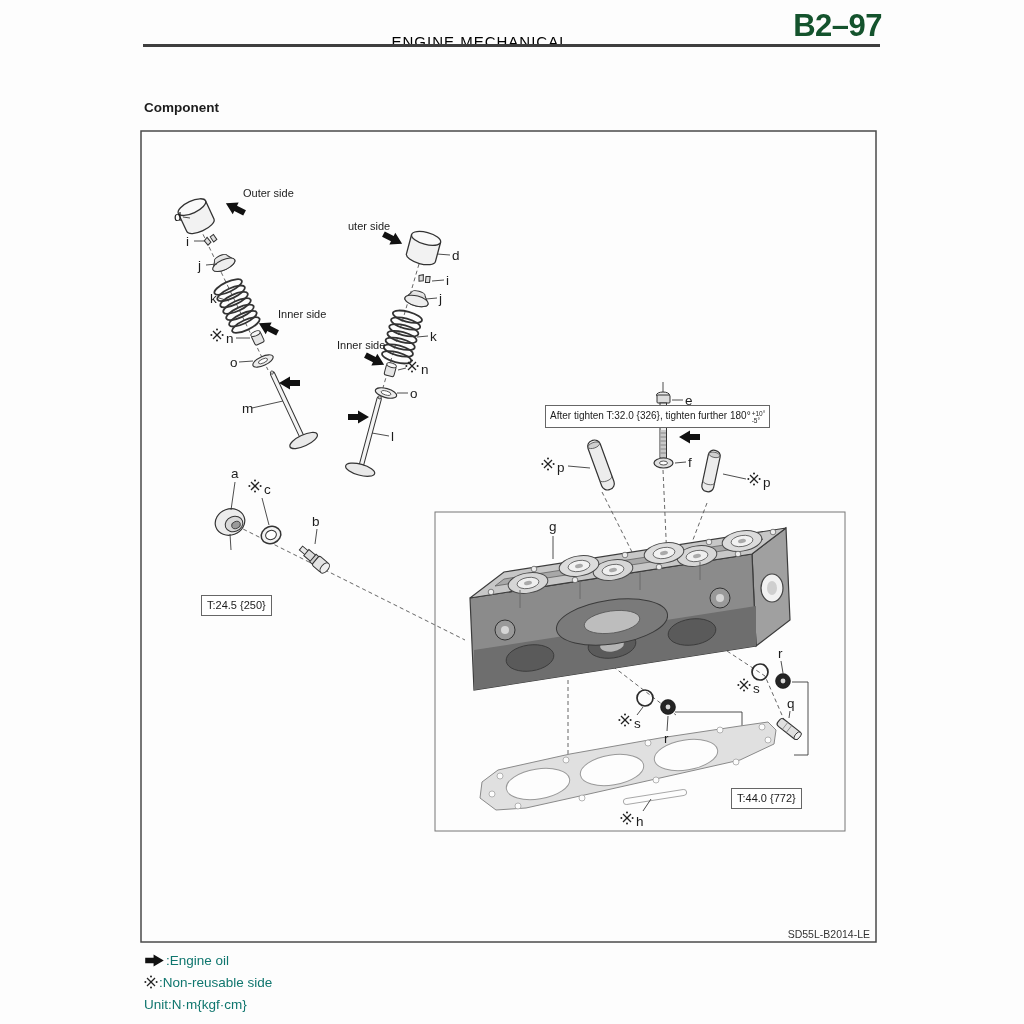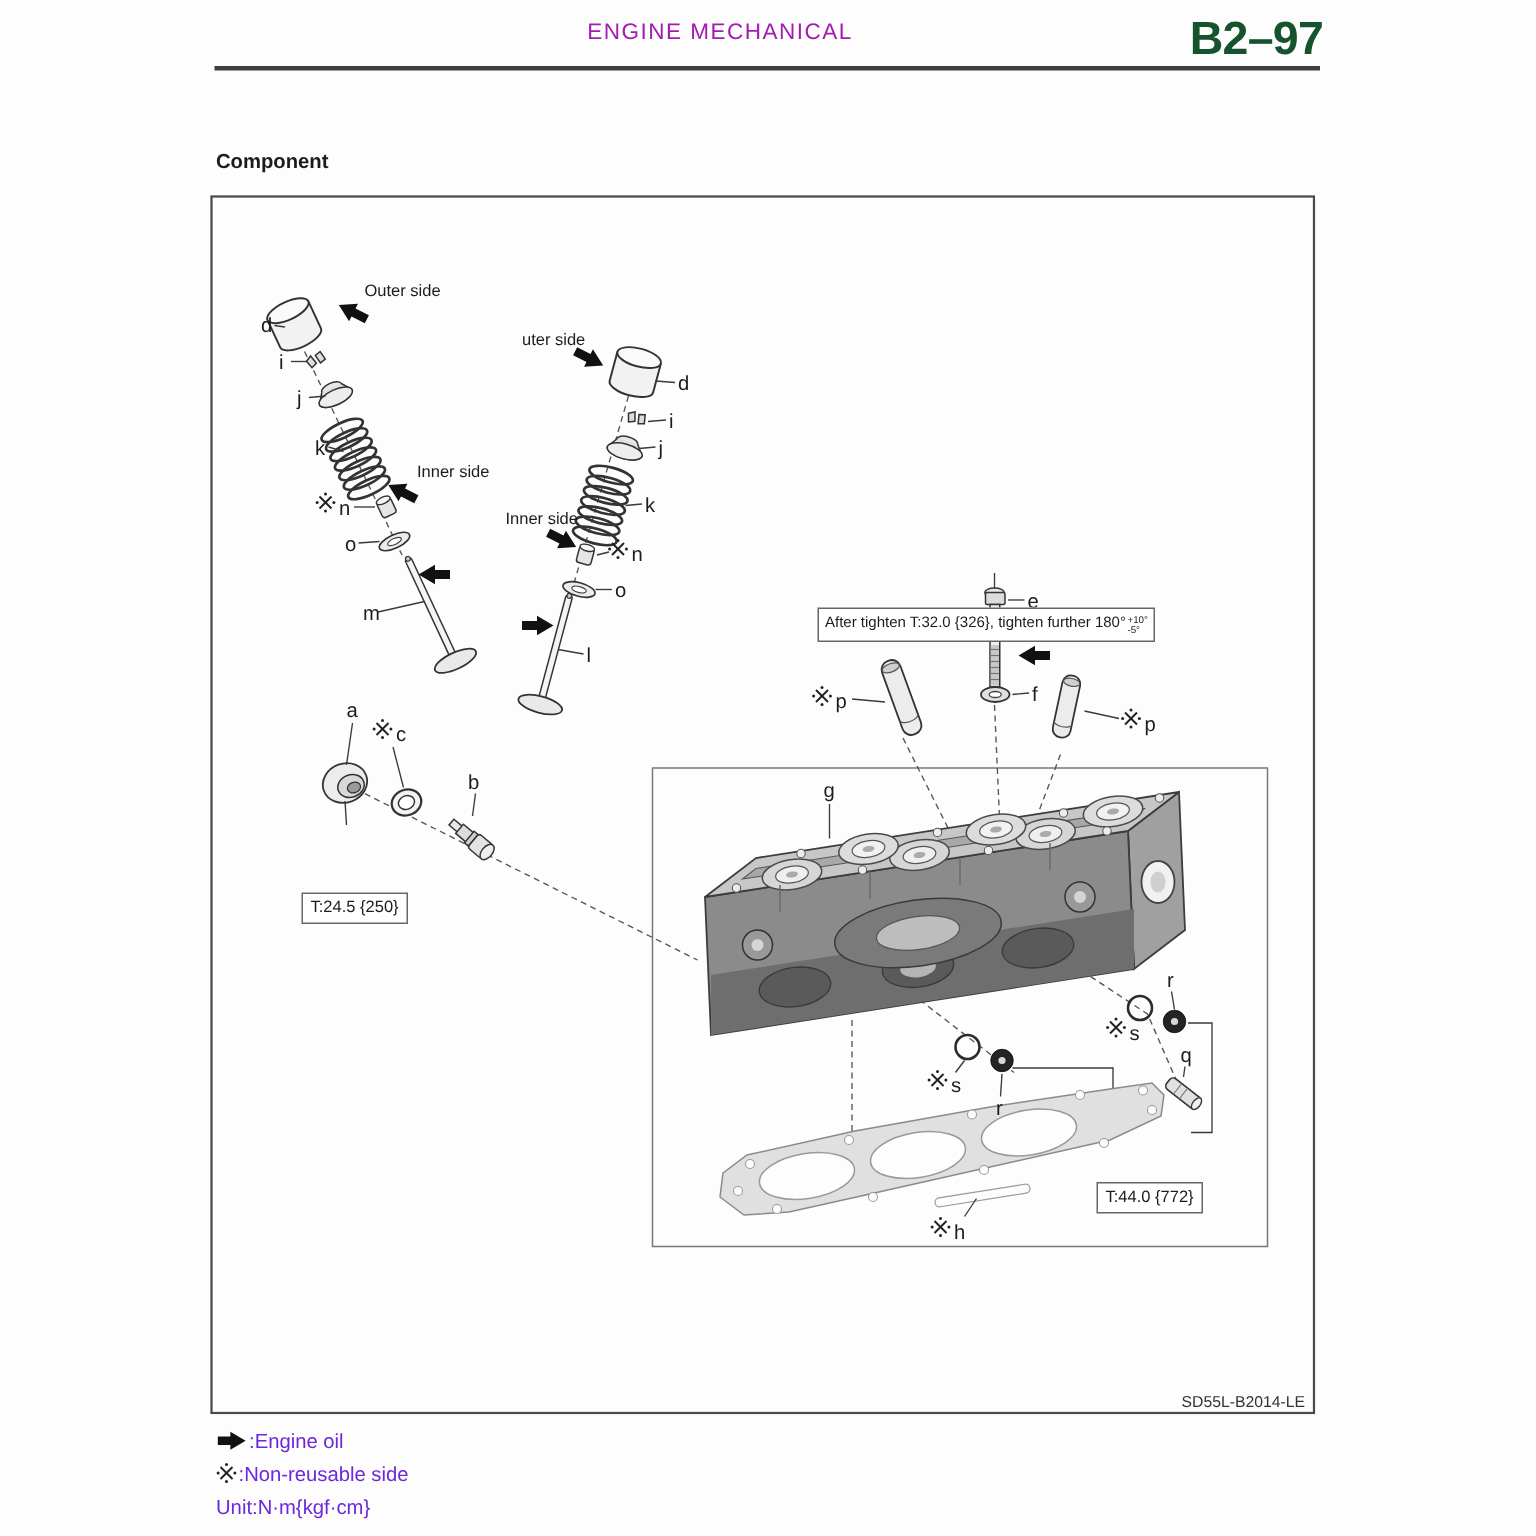--- a/index.html
+++ b/index.html
@@ -1,35 +1,35 @@
 <!DOCTYPE html>
 <html><head>
 <meta charset="utf-8">
 <style>
   html,body{margin:0;padding:0;background:#e8e8e8;}
   .page{position:relative;width:1024px;height:1024px;background:#fdfdfd;overflow:hidden;
         font-family:"Liberation Sans", "DejaVu Sans", sans-serif;color:#1c1c1c;}
   
-  .doc-title{position:absolute;left:340px;top:13px;width:280px;text-align:center;
-             font-size:15px;letter-spacing:1px;color:#a21caf;}
+  .doc-title{position:absolute;left:340px;top:33px;width:280px;text-align:center;
+             font-size:15px;letter-spacing:1px;color:#000000;}
   .page-num{position:absolute;left:766px;top:8px;width:116px;text-align:right;
             font-size:31px;font-weight:700;letter-spacing:-0.5px;color:#14532d;}
   .head-rule{position:absolute;left:143px;top:44px;width:737px;height:3px;background:#3f3f3f;}
   .section{position:absolute;left:144px;top:66px;font-size:13.5px;font-weight:700;}
   .section .num{margin-right:20px;}
   .component{position:absolute;left:144px;top:100px;font-size:13.5px;font-weight:700;}
   
   .fig-svg{position:absolute;left:140px;top:130px;}
   .callout{position:absolute;border:1px solid #666;background:#fff;color:#1c1c1c;
            font-size:11px;line-height:13px;padding:3px 5px;white-space:nowrap;margin-top:44px;}
   .callout.small-font{font-size:10px;padding:3px 4px;}
   .tol{display:inline-flex;flex-direction:column;font-size:6.5px;line-height:6.5px;
        vertical-align:3px;margin-left:1px;}
   
-  .legend{position:absolute;left:144px;top:949px;font-size:13.5px;color:#6d28d9;}
+  .legend{position:absolute;left:144px;top:949px;font-size:13.5px;color:#0f766e;}
   .legend .row{display:flex;align-items:center;height:22px;}
   .legend svg{display:block;margin-right:1px;}
   
   text{font-family:"Liberation Sans","DejaVu Sans",sans-serif;fill:#1c1c1c;}
   .pl{font-size:13.5px;}
   .dir{font-size:11px;}
   .figcode{font-size:10.5px;fill:#333;}
   .ldr{stroke:#3a3a3a;stroke-width:0.9;fill:none;}
   .dash{stroke:#555;stroke-width:0.9;fill:none;stroke-dasharray:4 3;}
 </style>

